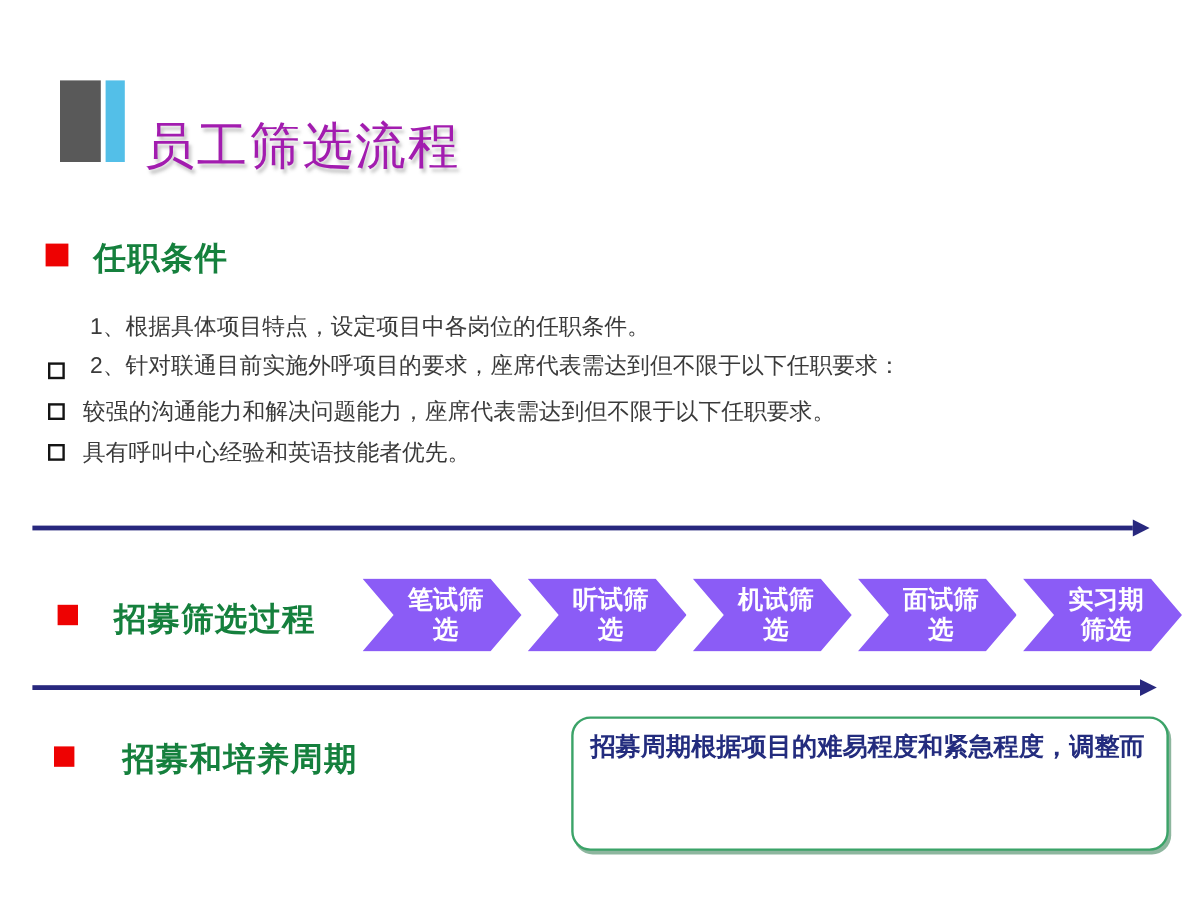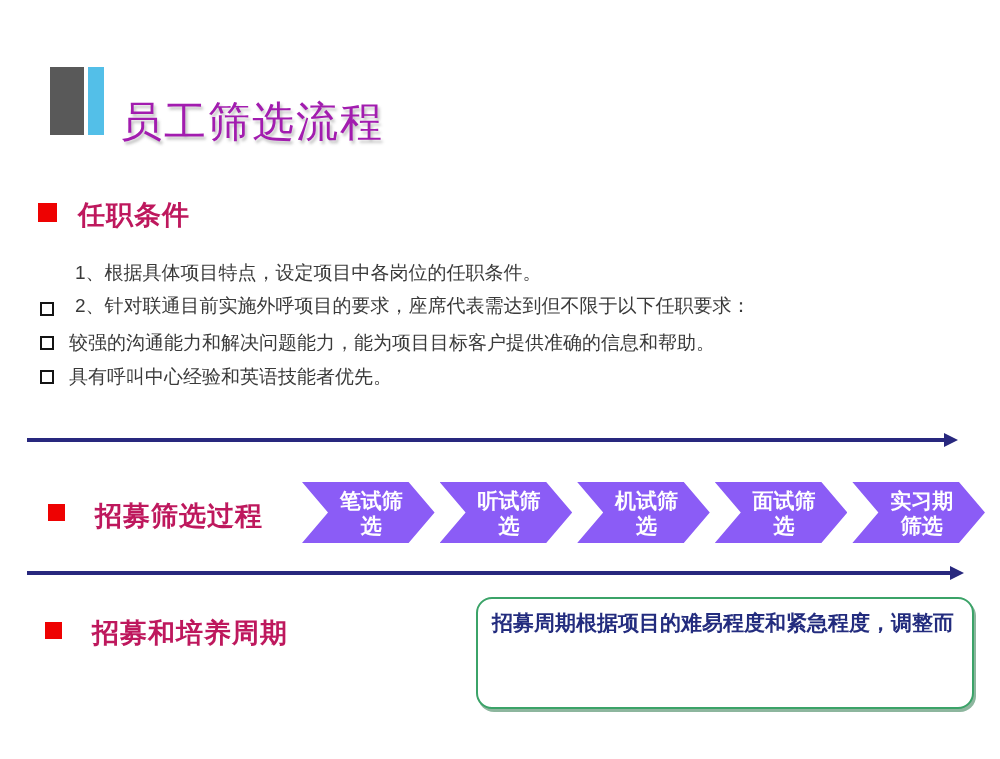--- a/index.html
+++ b/index.html
@@ -13,26 +13,26 @@
   .slide-title{
     position:absolute;left:120px;top:72px;font-size:42px;font-weight:normal;color:#a21caf;
     letter-spacing:2px;text-shadow:2px 3px 3px rgba(120,120,120,0.45);white-space:nowrap;margin-top:22px;
   }
   
   .red-sq{position:absolute;background:#ee0202;}
   .sq1{left:38px;top:203px;width:19px;height:19px;}
   .sq2{left:48px;top:504px;width:17px;height:17px;}
   .sq3{left:45px;top:622px;width:17px;height:17px;}
   .sec-heading{
-    position:absolute;font-size:27px;font-weight:bold;color:#be185d;white-space:nowrap;
+    position:absolute;font-size:27px;font-weight:bold;color:#15803d;white-space:nowrap;
     letter-spacing:1px;
   }
   .h1{left:78px;top:197px;}
   .h2{left:95px;top:498px;}
-  .h3{left:92px;top:615px;}
+  .h3{left:102px;top:615px;}
   
   .numbered{position:absolute;left:75px;top:228px;width:880px;margin-top:28px;}
   .numbered .n-item{height:33px;line-height:33px;font-size:19px;color:#3a3a3a;white-space:nowrap;}
   .serif{font-family:Liberation Sans, sans-serif;}
   .checklist{position:absolute;left:40px;top:292px;width:930px;}
   .check-row{display:flex;align-items:center;height:34px;}
   .check-box{
     flex:0 0 auto;width:10px;height:10px;border:2.5px solid #141414;margin-right:15px;
   }
   .check-text{font-size:19px;color:#3a3a3a;white-space:nowrap;}
@@ -81,21 +81,21 @@
     <div class="n-item">1、根据具体项目特点，设定项目中各岗位的任职条件。</div>
     <div class="n-item"><span>2、针对</span><span class="serif">联通</span><span>目前实施</span><span class="serif">外呼</span><span>项目的要求，座席代表需达到但不限于以下任职要求：</span></div>
   </div>
 
   <div class="checklist">
     <div class="check-row">
       <span class="check-box"></span>
     </div>
     <div class="check-row">
       <span class="check-box"></span>
-      <span class="check-text">较强的沟通能力和解决问题能力，能为项目目标客户提供准确的信息和帮助。</span>
+      <span class="check-text">较强的沟通能力和解决问题能力，座席代表需达到但不限于以下任职要求。</span>
     </div>
     <div class="check-row">
       <span class="check-box"></span>
       <span class="check-text">具有呼叫中心经验和英语技能者优先。</span>
     </div>
   </div>
 
   <div class="h-arrow ha1">
     <span class="tip"></span>
   </div>

